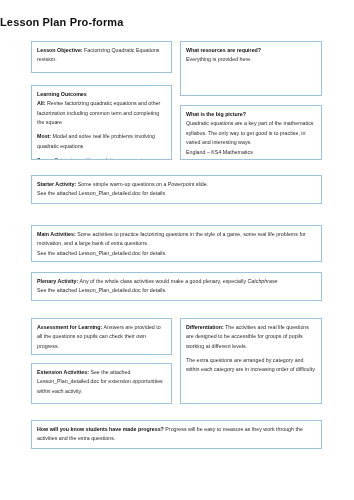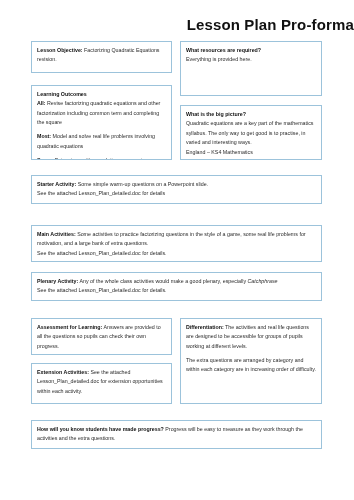--- a/index.html
+++ b/index.html
@@ -19,22 +19,22 @@
     position: relative;
     width: 354px;
     height: 500px;
     box-sizing: border-box;
   }
   .doc-title {
     position: absolute;
     left: 0;
     top: 16px;
     width: 354px;
-    text-align: right;
-    font-size: 15px;
+    text-align: left;
+    font-size: 11px;
     font-weight: bold;
     letter-spacing: 0.15px;
     color: #111111;
   }
   .box {
     position: absolute;
     box-sizing: border-box;
     border: 1px solid #9cc3db;
     background: #ffffff;
     padding: 4px 5px 3px 5px;

